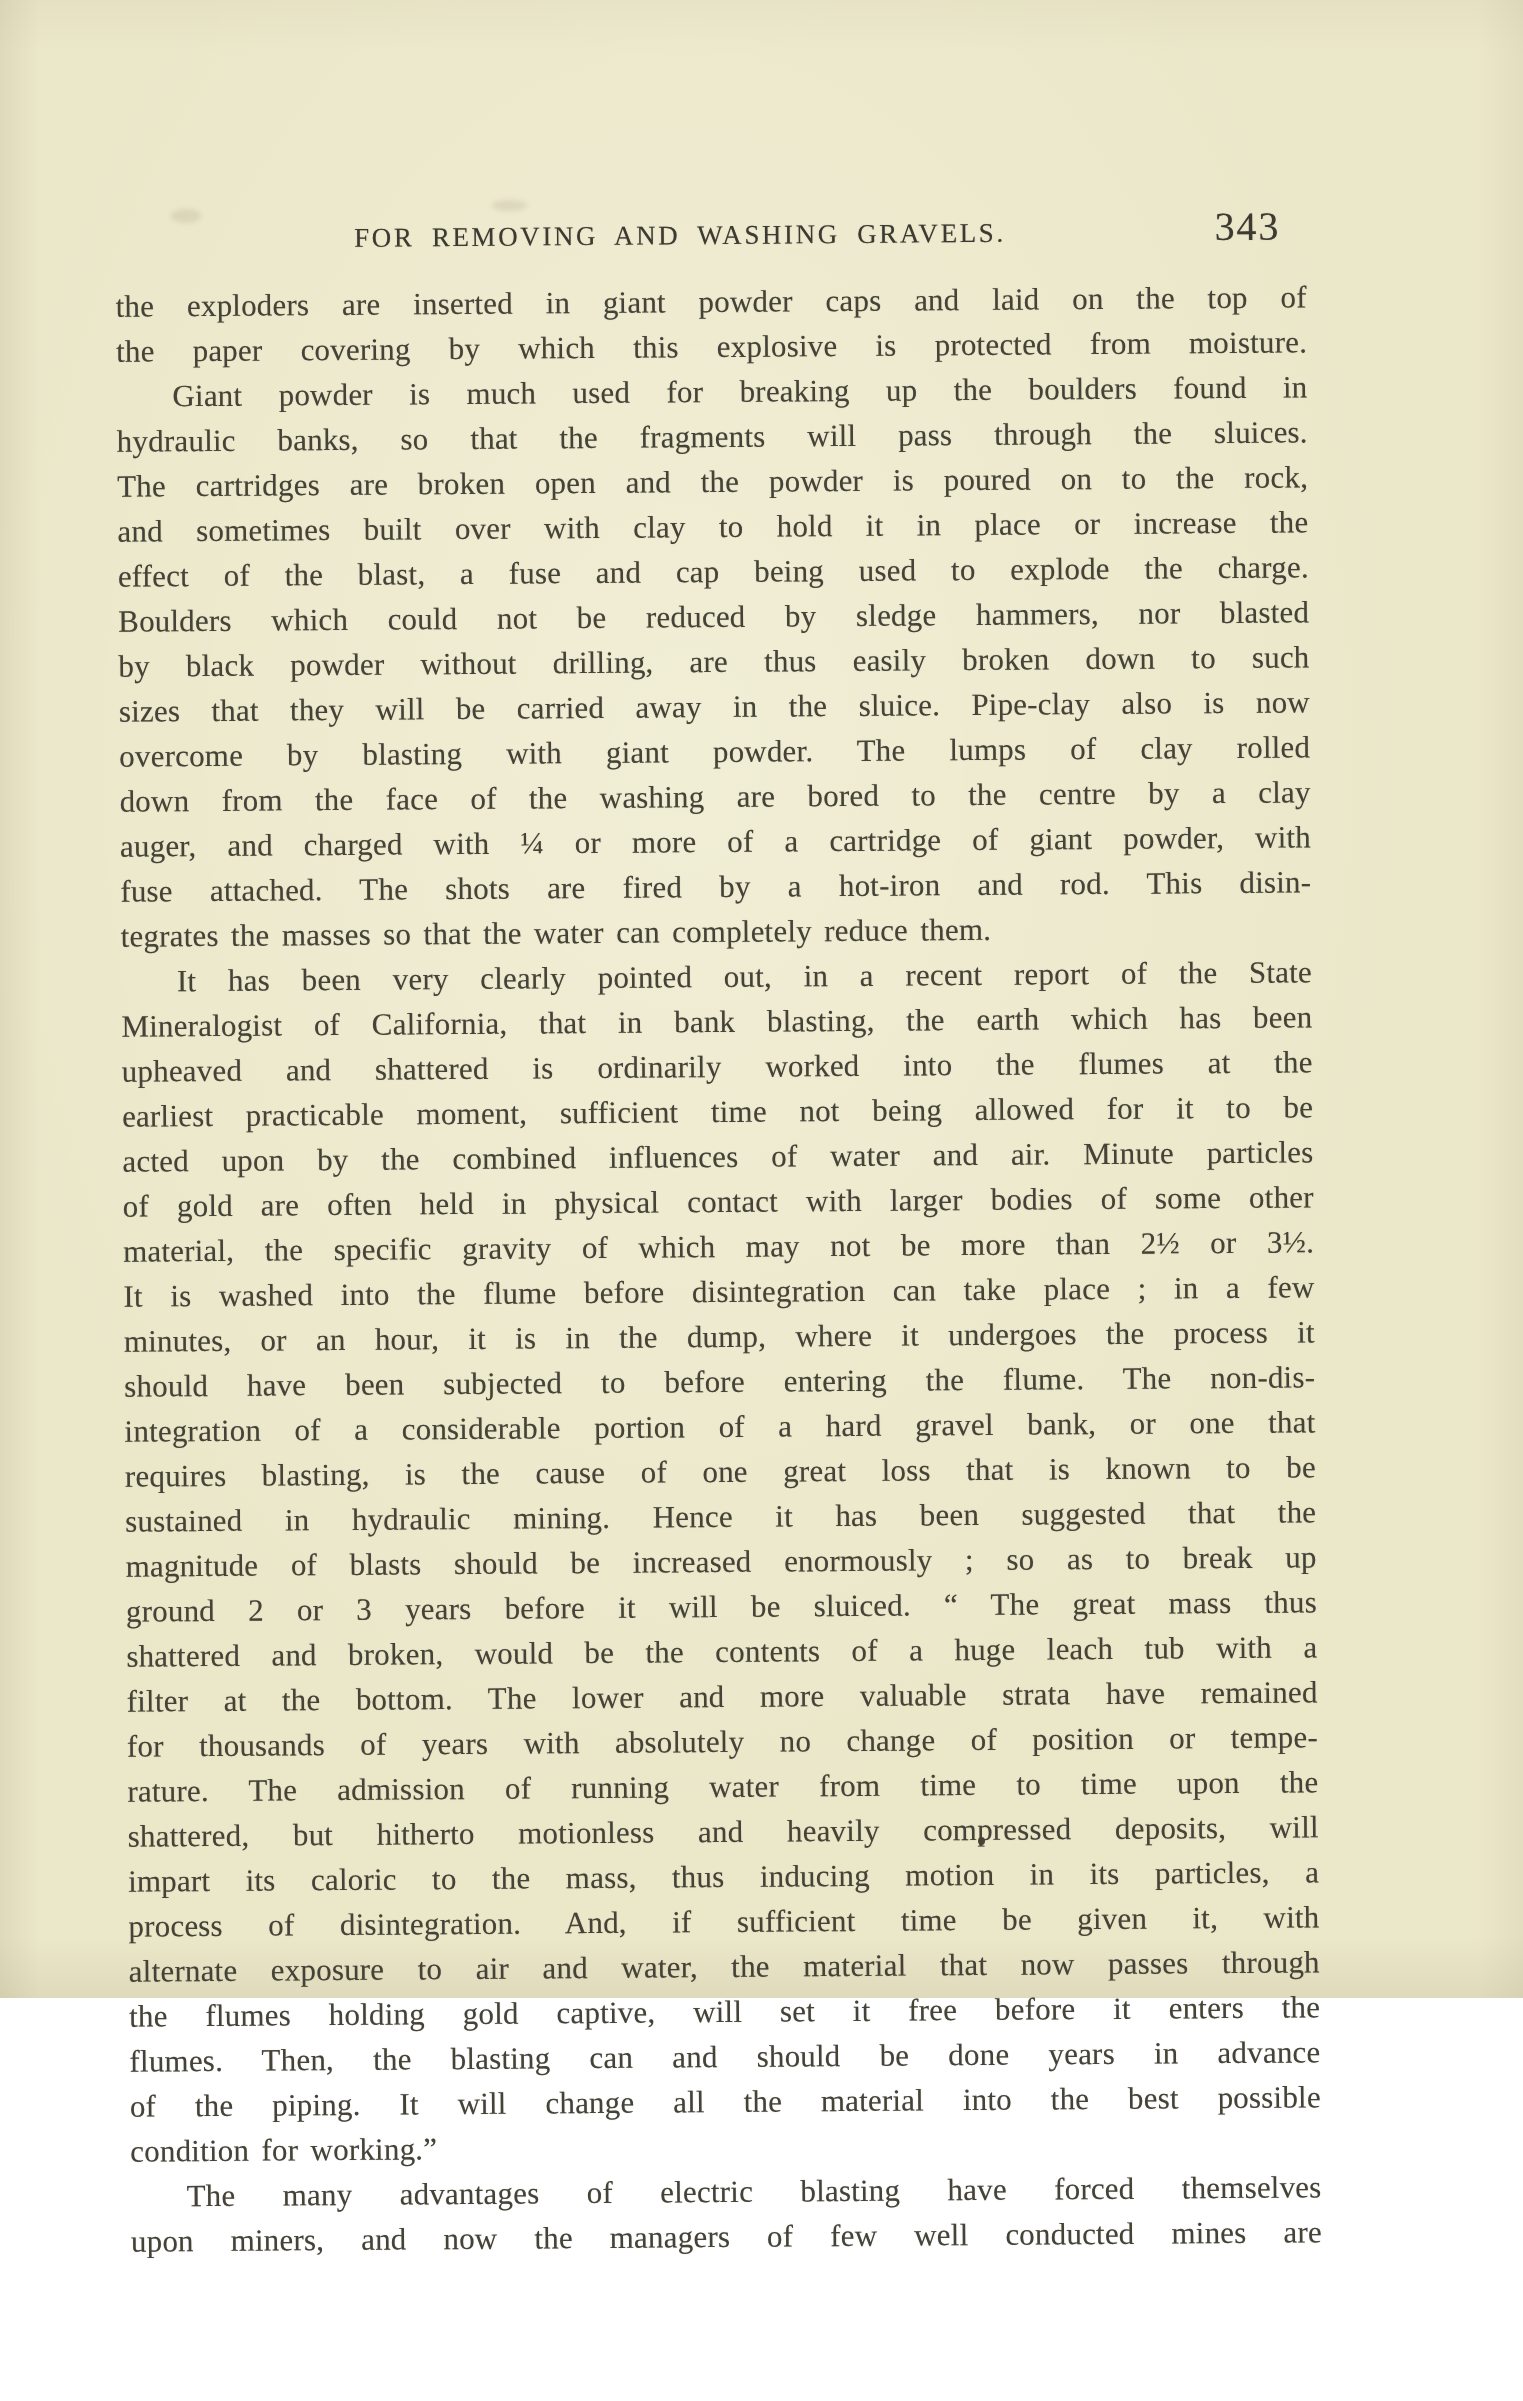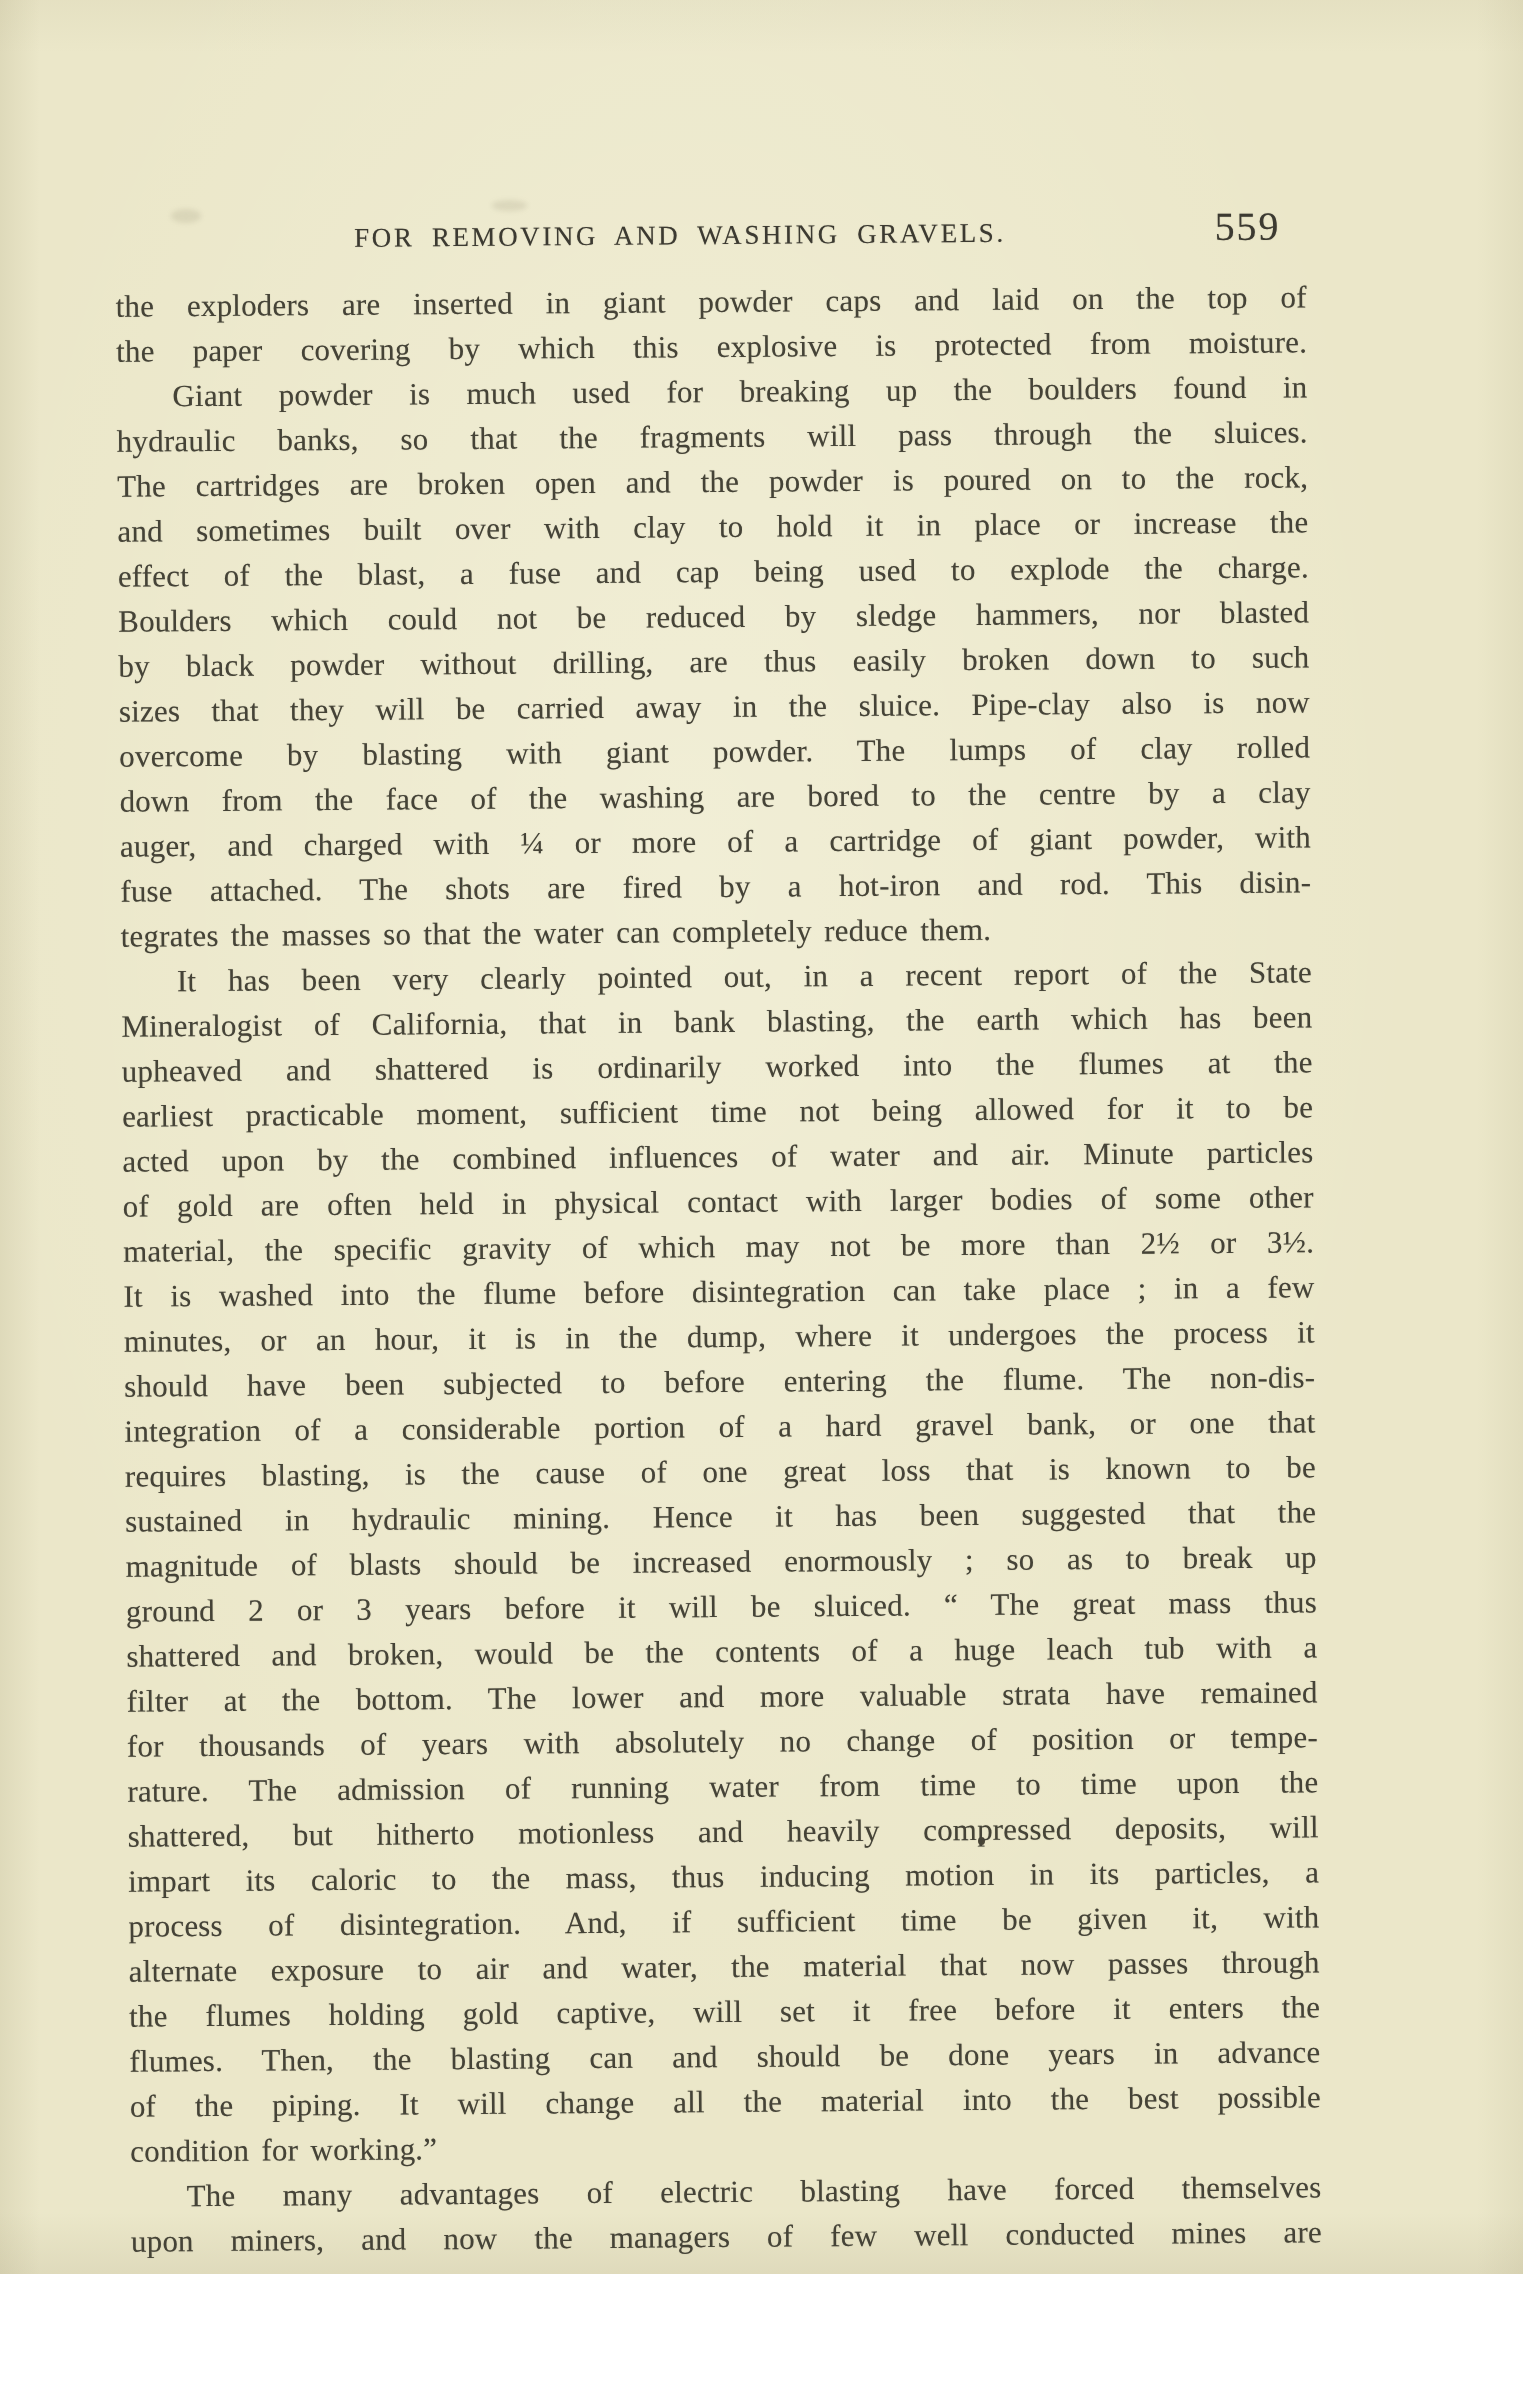--- a/index.html
+++ b/index.html
@@ -3,21 +3,21 @@
 <meta charset="utf-8">
 <style>
   html, body { margin: 0; padding: 0; }
   body {
     width: 1524px; height: 2401px;
     font-family: "Liberation Serif", "DejaVu Serif", serif;
     overflow: hidden;
   }
   .page {
     position: relative;
-    width: 1524px; height: 2274px;
+    width: 1524px; height: 1998px;
     background:
       radial-gradient(ellipse at 45% 38%, rgba(255,255,244,0.30), rgba(255,255,244,0) 62%),
       linear-gradient(90deg, rgba(145,135,95,0.14), rgba(145,135,95,0) 40px),
       linear-gradient(270deg, rgba(145,135,95,0.10), rgba(145,135,95,0) 47px),
       linear-gradient(0deg, rgba(135,125,90,0.12), rgba(135,125,90,0) 61px),
       linear-gradient(180deg, rgba(150,140,100,0.07), rgba(150,140,100,0) 53px),
       #ebe7c9;
   }
   .content {
     position: absolute;
@@ -86,21 +86,21 @@
 <div class="page">
 
   <div class="scan-smudge" style="left:171px; top:209px; width:30px; height:14px;"></div>
   <div class="scan-smudge" style="left:492px; top:200px; width:35px; height:10.5px;"></div>
   <div class="ink-speck" style="left:978px; top:1837px; width:7px; height:8px;"></div>
 
   <div class="content">
 
     <div class="header">
       <span class="header-title">FOR REMOVING AND WASHING GRAVELS.</span>
-      <span class="header-page">559</span>
+      <span class="header-page">343</span>
     </div>
 
     <div class="body-lines">
         <div class="line j">the exploders are inserted in giant powder caps and laid on the top of</div>
         <div class="line j">the paper covering by which this explosive is protected from moisture.</div>
         <div class="line j ind">Giant powder is much used for breaking up the boulders found in</div>
         <div class="line j">hydraulic banks, so that the fragments will pass through the sluices.</div>
         <div class="line j">The cartridges are broken open and the powder is poured on to the rock,</div>
         <div class="line j">and sometimes built over with clay to hold it in place or increase the</div>
         <div class="line j">effect of the blast, a fuse and cap being used to explode the charge.</div>

